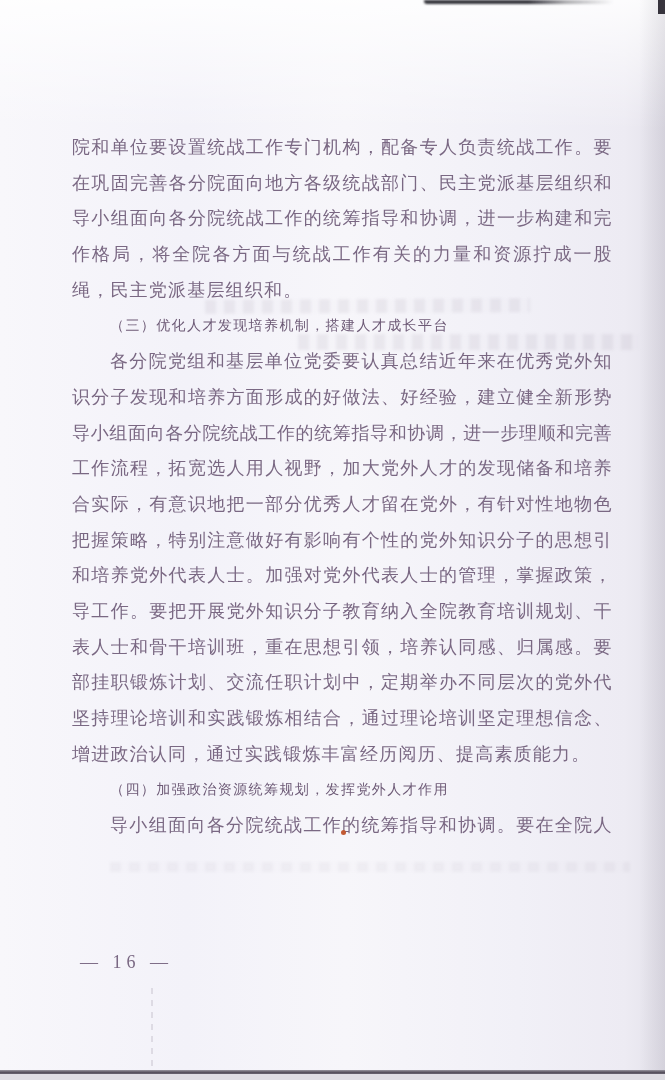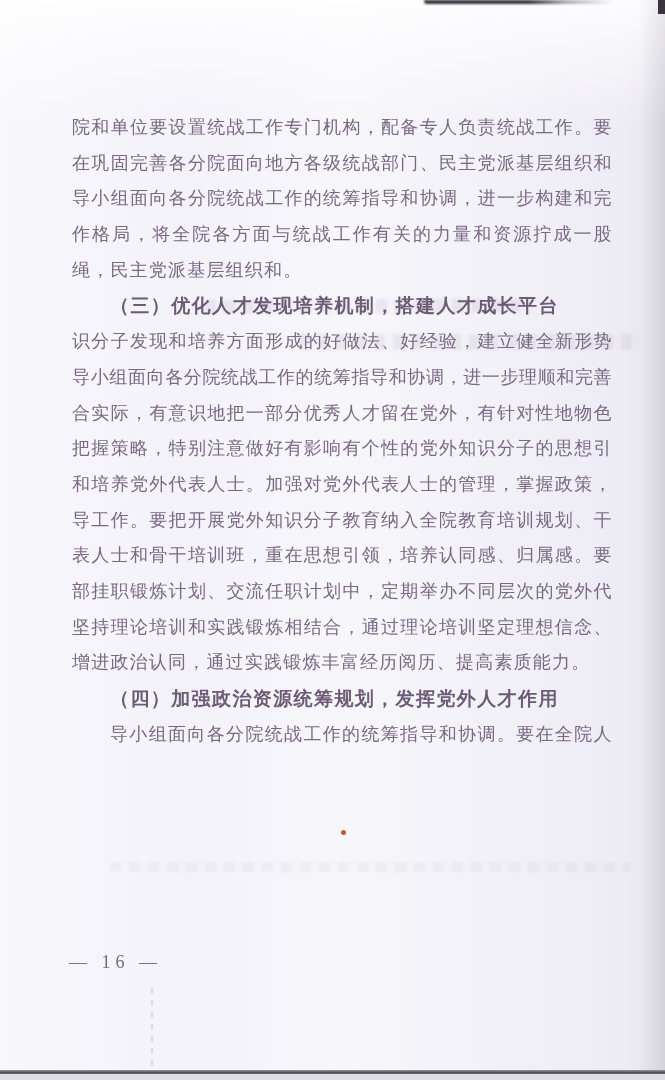--- a/index.html
+++ b/index.html
@@ -4,36 +4,36 @@
 <style>
   html,body { margin:0; padding:0; background:#ffffff; }
   .sheet {
     position:relative; width:665px; height:1080px; overflow:hidden;
     background:
       linear-gradient(180deg, rgba(255,255,255,0.85) 0%, rgba(255,255,255,0) 12%),
       linear-gradient(90deg, #f8f7fb 0%, #f3f2f9 28%, #f7f6fa 52%, #f1f0f7 78%, #edebf3 94%, #e3e1ea 100%),
       #f5f4fa;
     font-family:"Liberation Serif","DejaVu Serif",serif;
   }
-  .textblock { position:absolute; left:72px; top:110px; width:540px; }
+  .textblock { position:absolute; left:72px; top:130px; width:540px; }
   .line {
     height:35.7px; line-height:35.7px;
     font-size:18px; color:var(--ink);
     text-align:justify; text-align-last:justify;
     letter-spacing:0.5px;
     filter:blur(0.2px);
   }
   .line.body-indent { padding-left:38px; }
   .line.body-end { text-align-last:left; letter-spacing:1.2px; }
   .line.heading {
-    padding-left:38px; font-weight:bold; color:var(--heading-ink);
-    text-align-last:left; font-size:19px; letter-spacing:1.4px;
+    padding-left:38px; font-weight:normal; color:var(--heading-ink);
+    text-align-last:left; font-size:14px; letter-spacing:1.4px;
   }
   .footer {
-    position:absolute; left:69px; top:948px; height:28px; line-height:28px;
+    position:absolute; left:80px; top:948px; height:28px; line-height:28px;
     font-size:18px; color:var(--ink); letter-spacing:5px; filter:blur(0.2px);
   }
   
   .ghost {
     position:absolute; filter:blur(1.6px); opacity:0.35; pointer-events:none;
     background:repeating-linear-gradient(90deg,
       rgba(142,132,152,0.35) 0 11px, rgba(142,132,152,0.05) 11px 19px);
   }
   .ghost.g1 { left:205px; top:299px; width:325px; height:14px; transform:rotate(-0.3deg); }
   .ghost.g2 { left:298px; top:334px; width:342px; height:16px; }
@@ -82,22 +82,24 @@
   <div class="ghost g2"></div>
   <div class="ghost g3"></div>
 
   <div class="textblock">
       <div class="line body">院和单位要设置统战工作专门机构，配备专人负责统战工作。要</div>
       <div class="line body">在巩固完善各分院面向地方各级统战部门、民主党派基层组织和</div>
       <div class="line body">导小组面向各分院统战工作的统筹指导和协调，进一步构建和完</div>
       <div class="line body">作格局，将全院各方面与统战工作有关的力量和资源拧成一股</div>
       <div class="line body-end">绳，民主党派基层组织和。</div>
       <div class="line heading">（三）优化人才发现培养机制，搭建人才成长平台</div>
+      <div class="line body-indent">各分院党组和基层单位党委要认真总结近年来在优秀党外知</div>
       <div class="line body">识分子发现和培养方面形成的好做法、好经验，建立健全新形势</div>
       <div class="line body">导小组面向各分院统战工作的统筹指导和协调，进一步理顺和完善</div>
+      <div class="line body">工作流程，拓宽选人用人视野，加大党外人才的发现储备和培养</div>
       <div class="line body">合实际，有意识地把一部分优秀人才留在党外，有针对性地物色</div>
       <div class="line body">把握策略，特别注意做好有影响有个性的党外知识分子的思想引</div>
       <div class="line body">和培养党外代表人士。加强对党外代表人士的管理，掌握政策，</div>
       <div class="line body">导工作。要把开展党外知识分子教育纳入全院教育培训规划、干</div>
       <div class="line body">表人士和骨干培训班，重在思想引领，培养认同感、归属感。要</div>
       <div class="line body">部挂职锻炼计划、交流任职计划中，定期举办不同层次的党外代</div>
       <div class="line body">坚持理论培训和实践锻炼相结合，通过理论培训坚定理想信念、</div>
       <div class="line body-end">增进政治认同，通过实践锻炼丰富经历阅历、提高素质能力。</div>
       <div class="line heading">（四）加强政治资源统筹规划，发挥党外人才作用</div>
       <div class="line body-indent">导小组面向各分院统战工作的统筹指导和协调。要在全院人</div>

